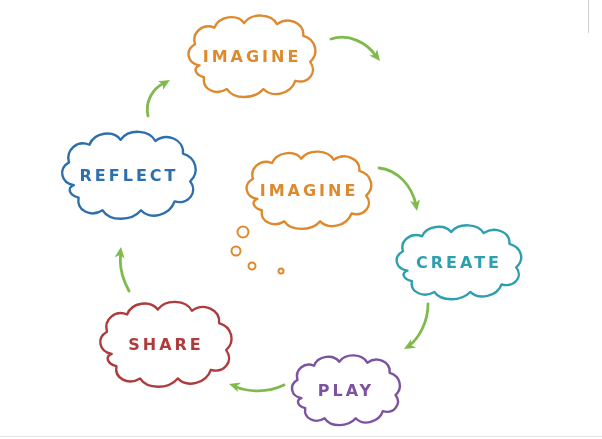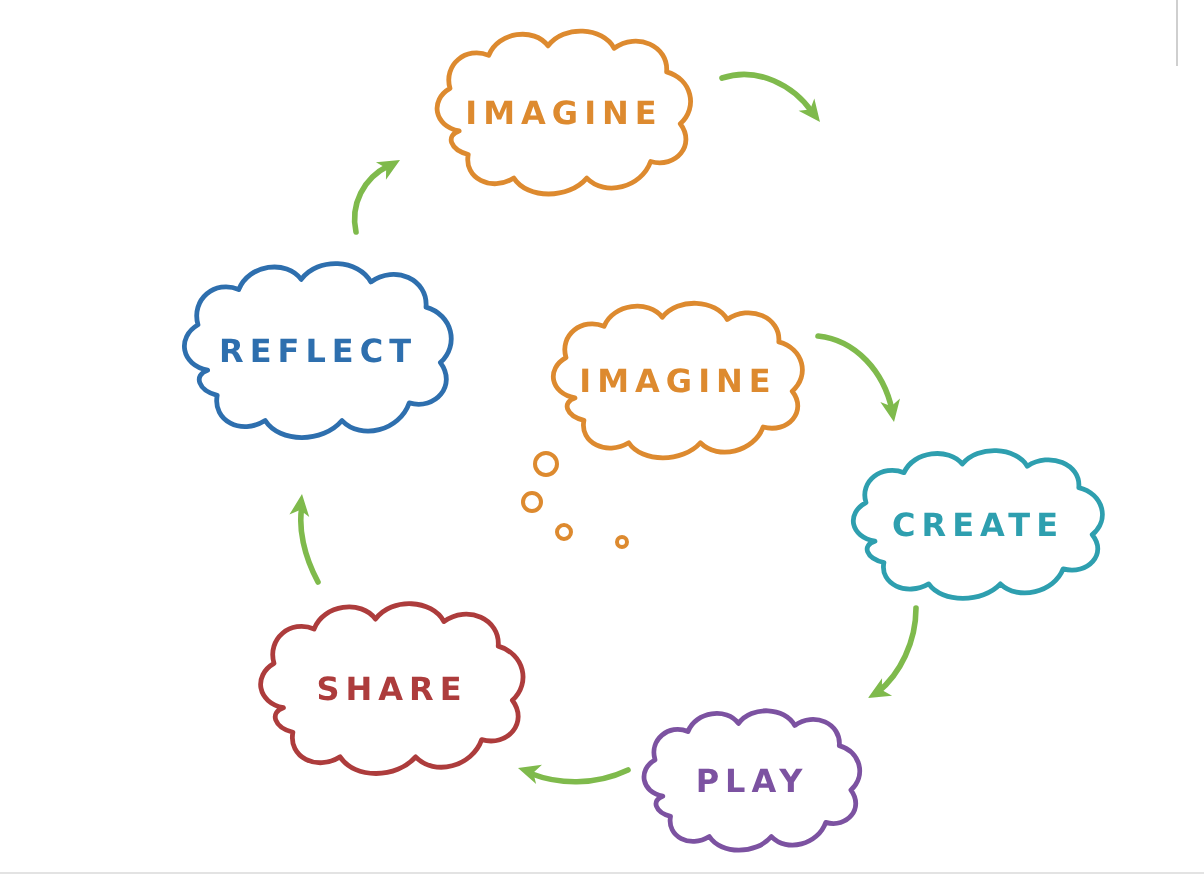--- a/index.html
+++ b/index.html
@@ -7,21 +7,21 @@
     padding: 0;
     background: #ffffff;
   }
   body {
     width: 602px;
     height: 439px;
     position: relative;
     overflow: hidden;
     font-family: "DejaVu Sans", "Liberation Sans", sans-serif;
   }
-  .stage { position: absolute; inset: 0; margin-left: 30px; }
+  .stage { position: absolute; inset: 0; }
   svg { display: block; }
   .node text {
     font-family: "DejaVu Sans", "Liberation Sans", sans-serif;
     font-size: 16px;
     font-weight: bold;
     letter-spacing: 3px;
     text-anchor: middle;
     fill: currentColor;
   }
   .cloud {

